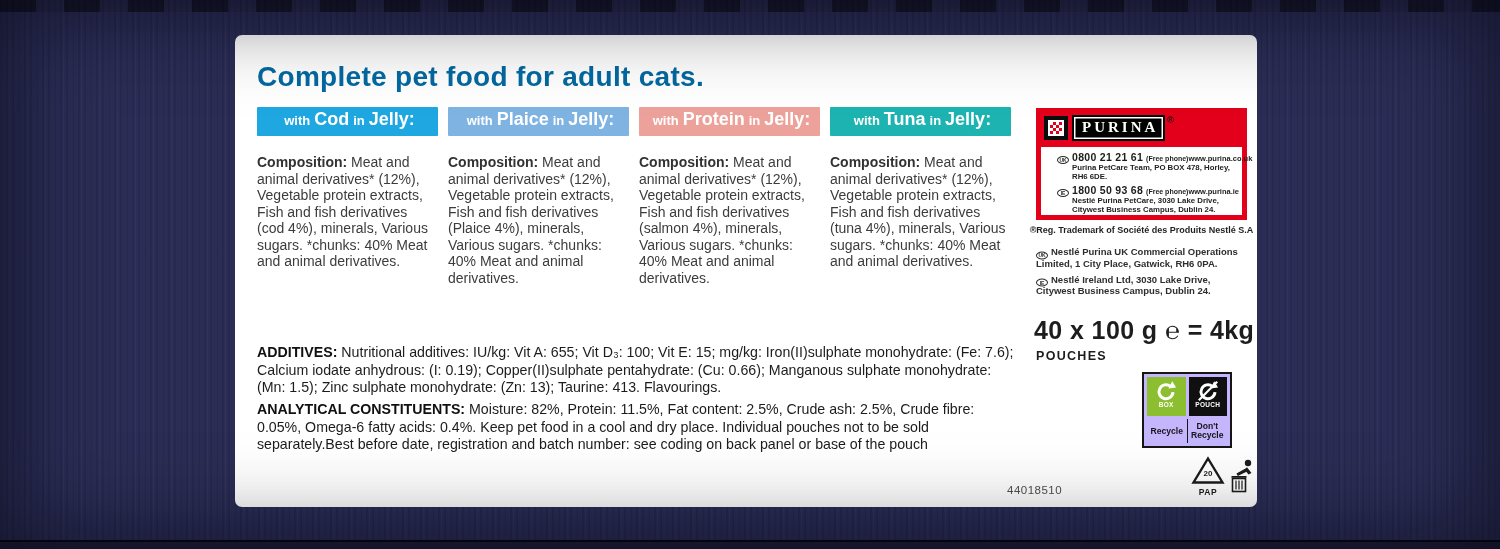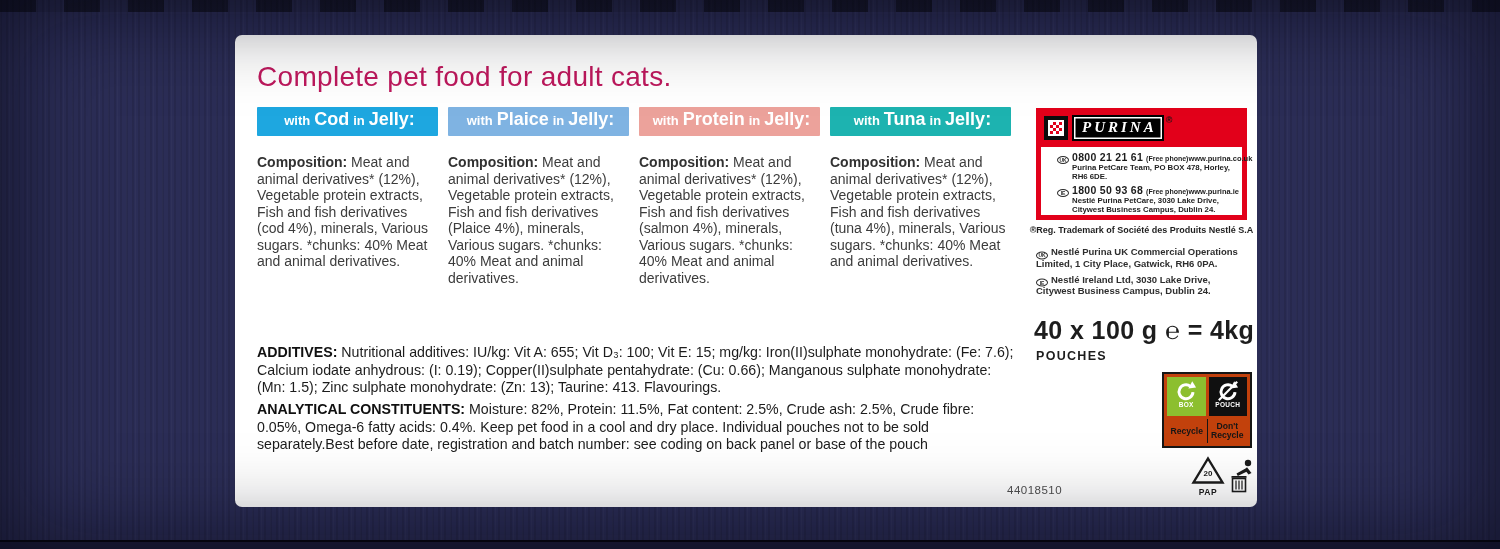--- a/index.html
+++ b/index.html
@@ -29,21 +29,21 @@
   }
 
   .panel {
     position: absolute; left: 235px; top: 35px; width: 1022px; height: 472px;
     background: #ffffff; border-radius: 7px;
   }
   .panel * { position: static; }
 
   .title {
     position: absolute; left: 22px; top: 26px;
-    font-size: 28px; font-weight: 400; color: #be185d; letter-spacing: .3px;
+    font-size: 28px; font-weight: 700; color: #0369a1; letter-spacing: .3px;
   }
 
   .cols { position: absolute; left: 22px; top: 72px; display: flex; gap: 10px; }
   .col { width: 181px; }
   .banner {
     height: 29px; display: flex; align-items: baseline; justify-content: center;
     padding-top: 2px; color: #fff; border-radius: 1px;
   }
   .b-sm { font-size: 13px; font-weight: 700; margin: 0 4px; }
   .b-lg { font-size: 18px; font-weight: 700; }
@@ -55,21 +55,21 @@
   .checker { width: 24px; height: 24px; background: #0c0c0c; display: flex; align-items: center; justify-content: center; flex: 0 0 auto; }
   .checker-inner {
     width: 16px; height: 16px; border: 2px solid #fff;
     background: conic-gradient(#e2001a 0 25%, #fff 0 50%, #e2001a 0 75%, #fff 0);
     background-size: 6px 6px;
   }
   .purina-word {
     margin-left: 4px; background: #000; border: 2px solid #000;
     box-shadow: inset 0 0 0 1.5px #fff;
     color: #fff; font-family: "Liberation Serif", serif; font-weight: 700;
-    font-size: 15px; letter-spacing: 3px; padding: 2px 5px 3px 8px; line-height: 17px; font-style: italic;
+    font-size: 15px; letter-spacing: 3px; padding: 2px 5px 3px 8px; line-height: 17px;
   }
   .purina-reg { color: #141414; font-size: 9px; font-weight: 700; margin-left: 2px; align-self: flex-start; }
   .contact {
     position: absolute; left: 5px; right: 5px; top: 39px; bottom: 5px;
     background: #fff; padding: 4px 4px 2px 16px; color: #1c1c1c;
   }
   .crow { display: flex; align-items: baseline; }
   .cbadge {
     flex: 0 0 auto; width: 12px; height: 8px; border: 1px solid #2b2b2b; border-radius: 50%;
     display: inline-flex; align-items: center; justify-content: center;
@@ -81,21 +81,21 @@
   .caddr { font-size: 7.8px; font-weight: 700; color: #222; margin: 1px 0 3px 15px; line-height: 8.6px; }
 
   .trademark { position: absolute; left: 792px; top: 190px; width: 229px; text-align: center; font-size: 9px; font-weight: 700; color: #1f1f1f; white-space: nowrap; }
   .companies { position: absolute; left: 801px; top: 211px; width: 216px; font-size: 9.5px; font-weight: 700; color: #2e2e2e; line-height: 11px; }
   .company { margin-bottom: 5px; }
   .company .cbadge { transform: translateY(1.5px); }
 
   .weight { position: absolute; left: 799px; top: 281px; font-size: 25px; font-weight: 700; color: #1d1d1d; letter-spacing: .4px; }
   .pouches { position: absolute; left: 801px; top: 314px; font-size: 12.5px; font-weight: 700; letter-spacing: 1.3px; color: #1d1d1d; }
 
-  .recycle { position: absolute; left: 927px; top: 337px; width: 90px; border: 2px solid #161616; background: #c2410c; padding: 3px; }
+  .recycle { position: absolute; left: 907px; top: 337px; width: 90px; border: 2px solid #161616; background: #c4b5fd; padding: 3px; }
   .rc-row { display: flex; gap: 3px; }
   .rc-sq { width: 39px; height: 39px; display: flex; flex-direction: column; align-items: center; padding-top: 3px; position: relative; }
   .rc-black { background: #101010; }
   .rc-lbl { font-size: 6.5px; font-weight: 700; color: #fff; letter-spacing: .3px; margin-top: -1px; }
   .rc-labels { display: flex; margin-top: 3px; height: 24px; }
   .rc-l { flex: 1; display: flex; align-items: center; justify-content: center; font-size: 8.6px; font-weight: 700; color: #161616; text-align: center; line-height: 9px; }
   .rc-l + .rc-l { border-left: 1.5px solid #161616; }
 
   .additives, .analytical { position: absolute; left: 22px; width: 758px; font-size: 14.2px; line-height: 17.4px; color: #1c1c1c; }
   .additives { top: 295px; }

